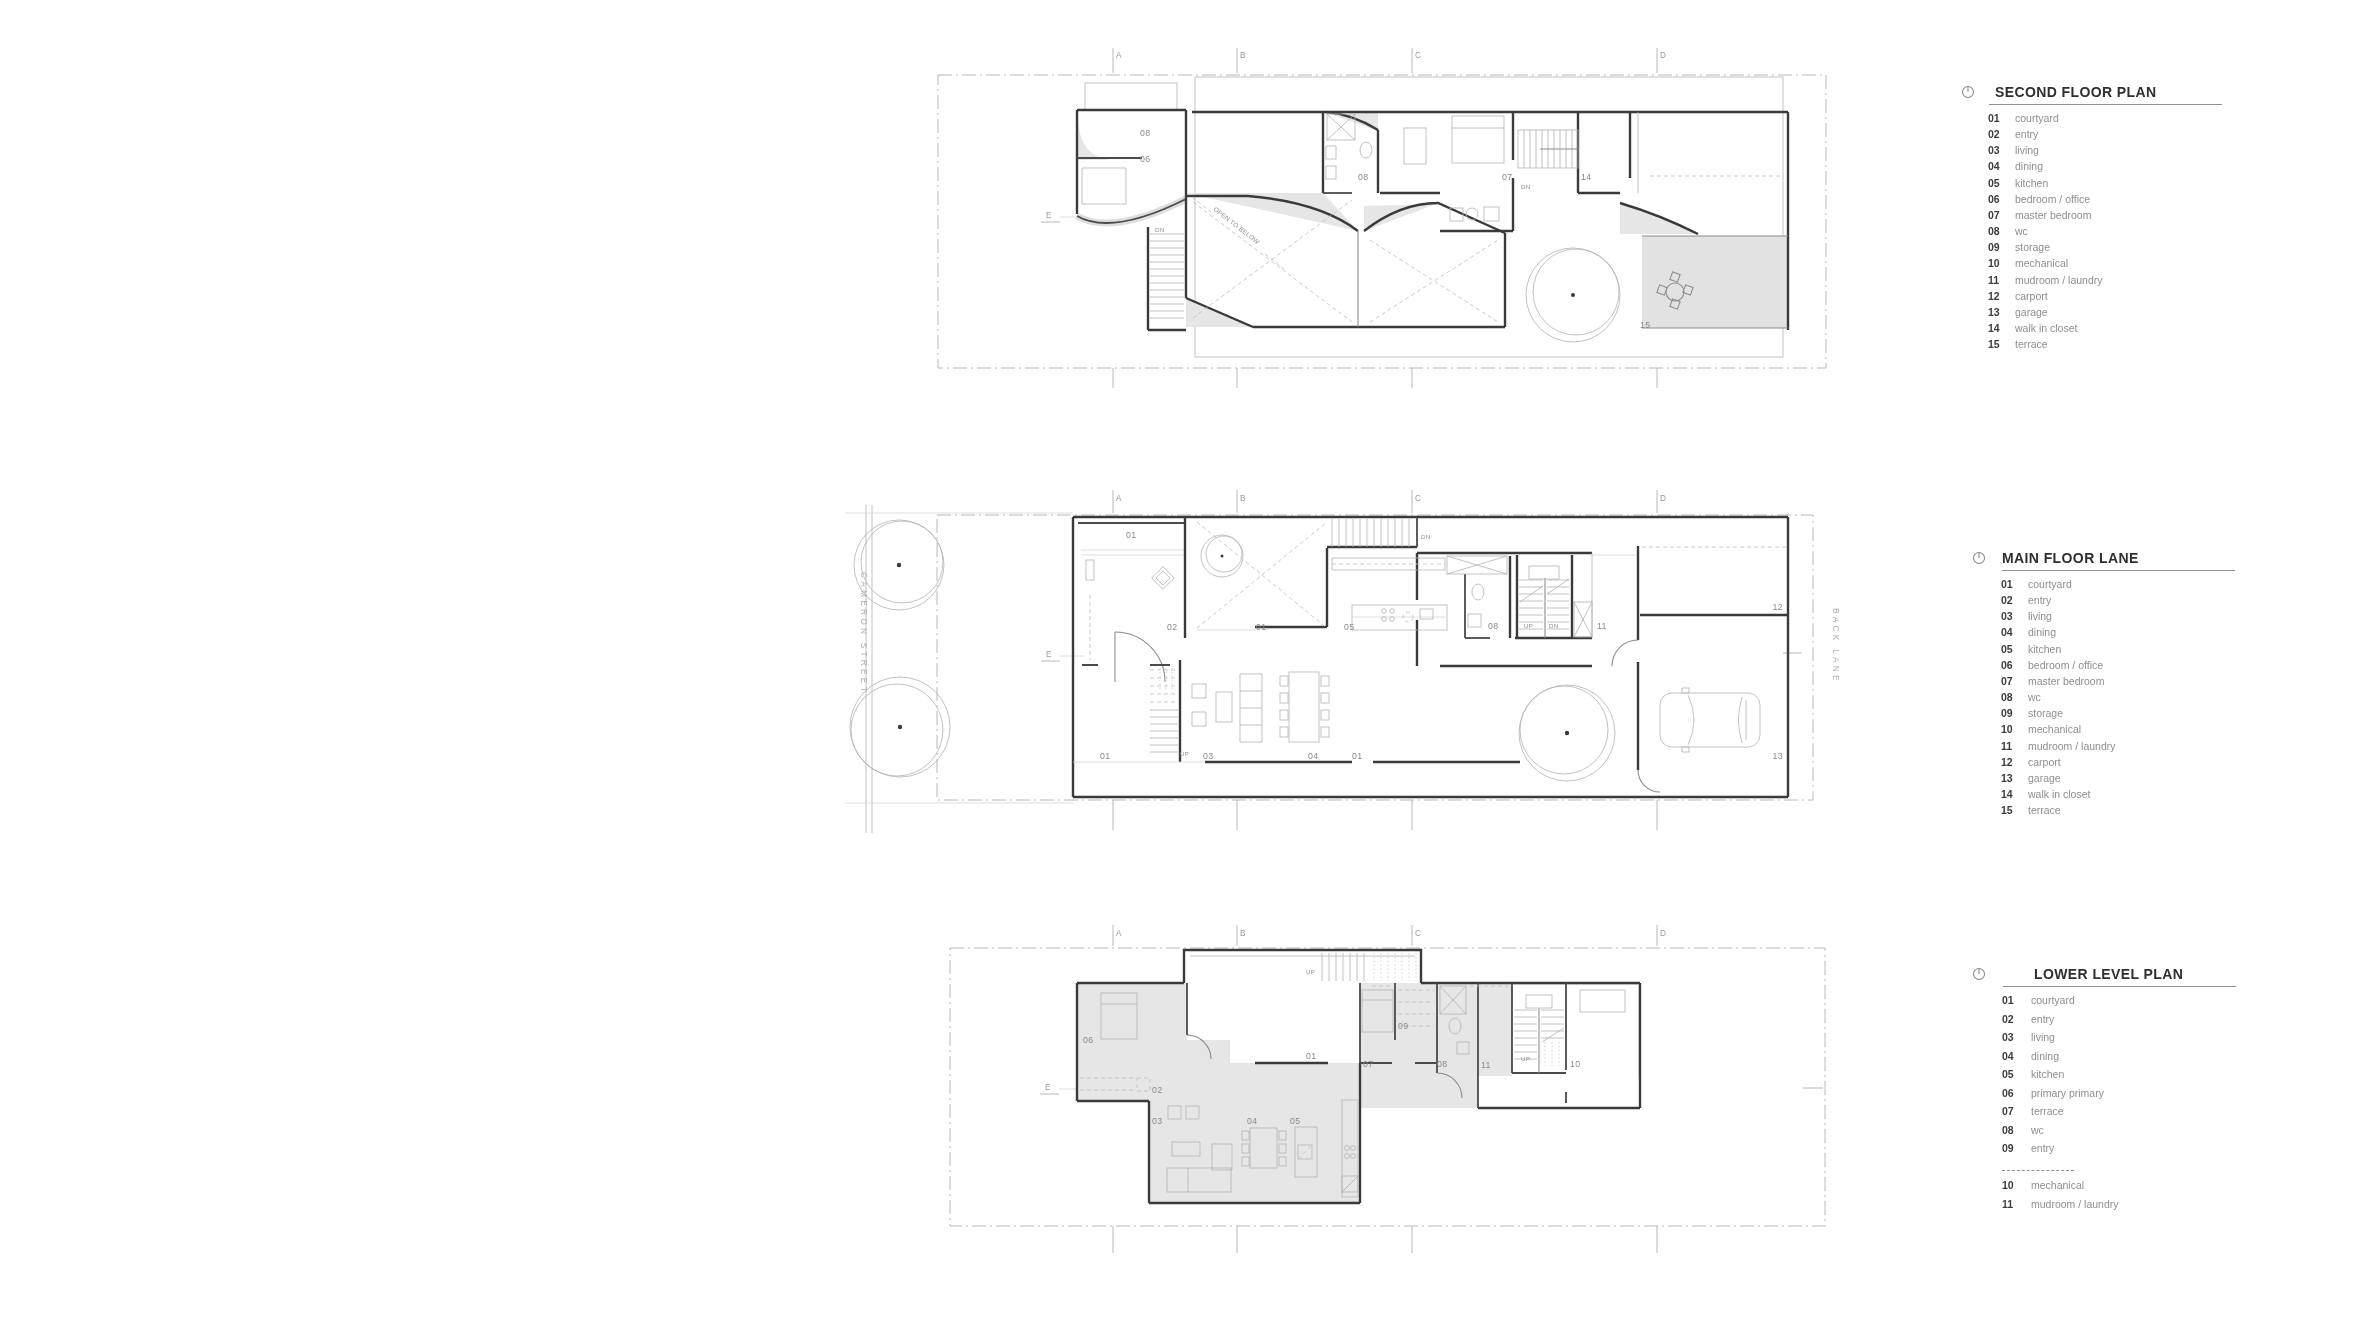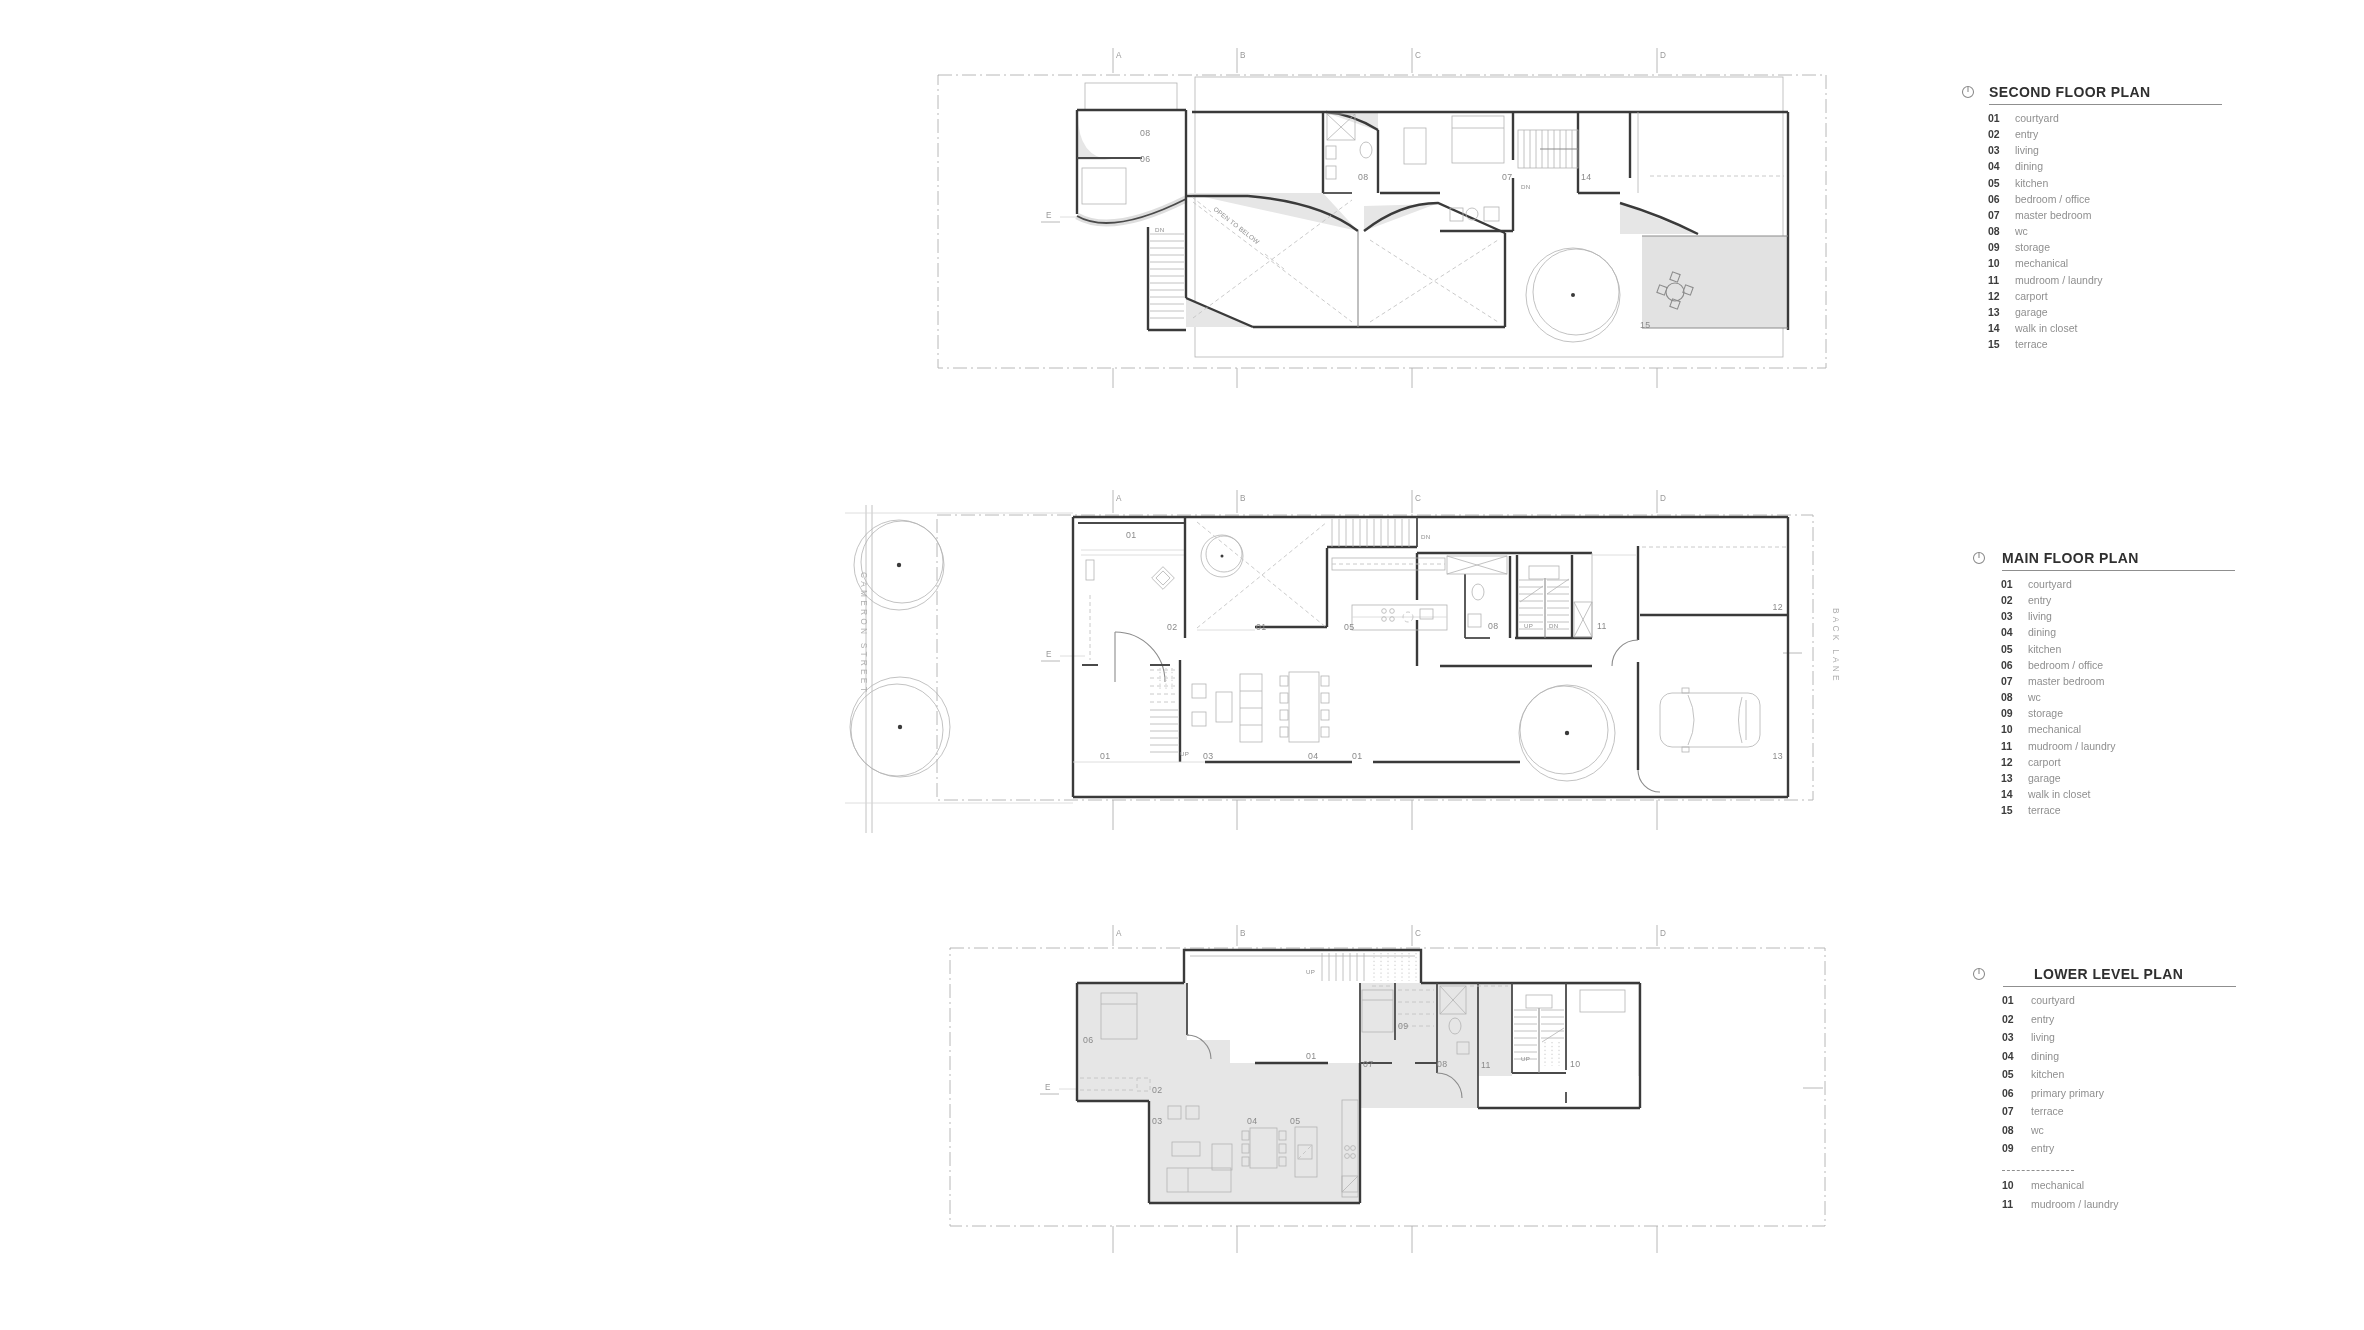--- a/index.html
+++ b/index.html
@@ -35,21 +35,21 @@
   .legend-header{display:flex;align-items:center;height:18px;}
   .compass{width:14px;height:14px;flex:0 0 14px;}
   .legend-title{font-size:14px;font-weight:bold;letter-spacing:0.4px;color:#2f2f2f;white-space:nowrap;}
   .legend-underline{height:0;border-top:1px solid #8f8f8f;width:233px;margin-top:3px;}
   .legend-items{margin-top:7px;}
   .legend-row{display:flex;align-items:baseline;}
   .legend-num{font-size:10.5px;font-weight:bold;color:#3c3c3c;flex:0 0 27px;}
   .legend-lab{font-size:10.5px;color:#8f8f8f;white-space:nowrap;}
   .legend-divider-line{width:72px;border-top:1.5px dashed #8f8f8f;align-self:center;}
   #legend-second{left:1961px;top:83px;}
-  #legend-second .legend-title{margin-left:14px;}
+  #legend-second .legend-title{margin-left:20px;}
   #legend-second .legend-underline{margin-left:28px;}
   #legend-second .legend-items{margin-left:27px;}
   #legend-main{left:1972px;top:549px;}
   #legend-main .legend-title{margin-left:16px;}
   #legend-main .legend-underline{margin-left:30px;}
   #legend-main .legend-items{margin-left:29px;}
   #legend-lower{left:1972px;top:965px;}
   #legend-lower .legend-title{margin-left:17px;padding-left:31px;}
   #legend-lower .legend-underline{margin-left:31px;}
   #legend-lower .legend-items{margin-left:30px;}
@@ -635,21 +635,21 @@
   </div>
 
   <div class="legend" id="legend-main">
     <div class="legend-header">
       <span class="compass">
         <svg width="14" height="14" viewBox="0 0 16 16">
           <circle cx="8" cy="8" r="6.3" fill="none" stroke="#8a8a8a" stroke-width="1.2"></circle>
           <line x1="8" y1="8" x2="8" y2="1.7" stroke="#8a8a8a" stroke-width="1.2"></line>
         </svg>
       </span>
-      <span class="legend-title">MAIN FLOOR PLAN</span>
+      <span class="legend-title">MAIN FLOOR LANE</span>
     </div>
     <div class="legend-underline"></div>
     <div class="legend-items">
         <div class="legend-row" style="height: 16.17px;">
           <span class="legend-num">01</span>
           <span class="legend-lab">courtyard</span>
         </div>
         <div class="legend-row" style="height: 16.17px;">
           <span class="legend-num">02</span>
           <span class="legend-lab">entry</span>

